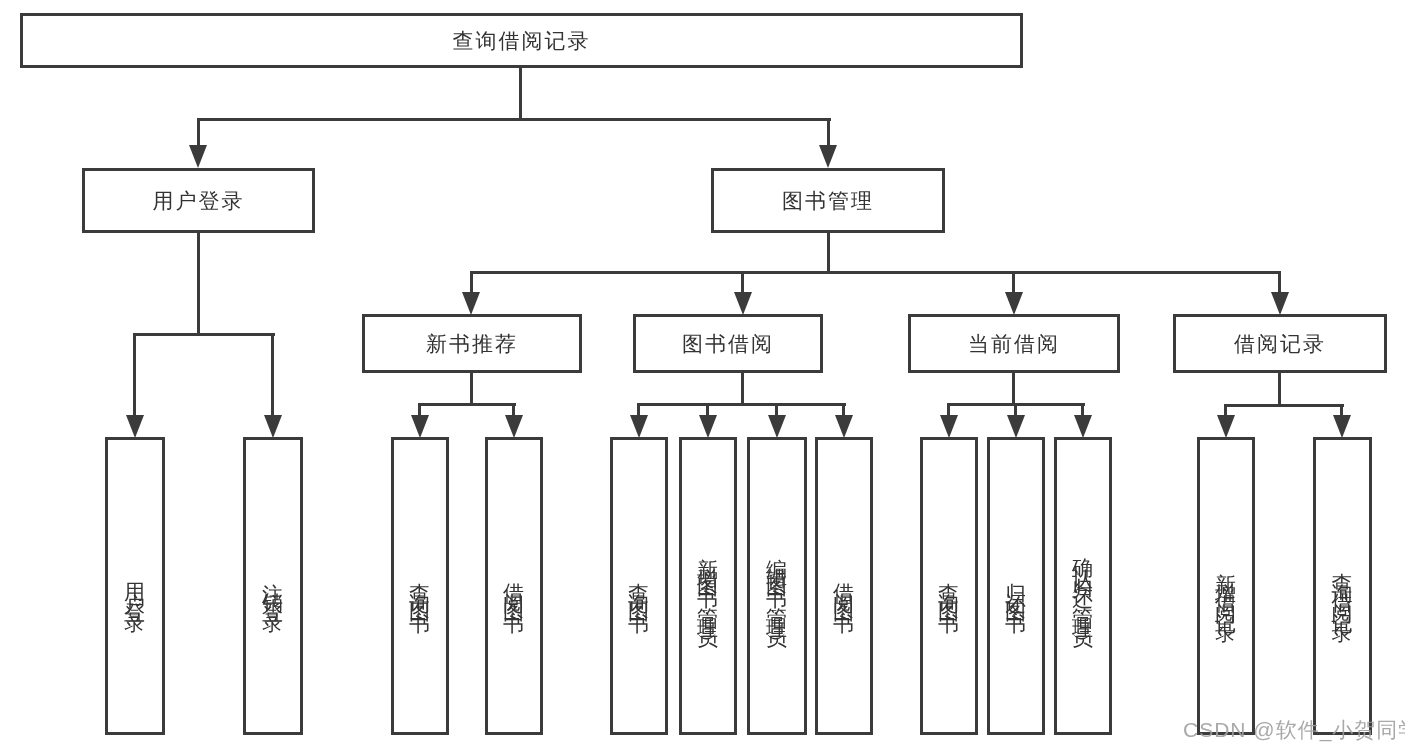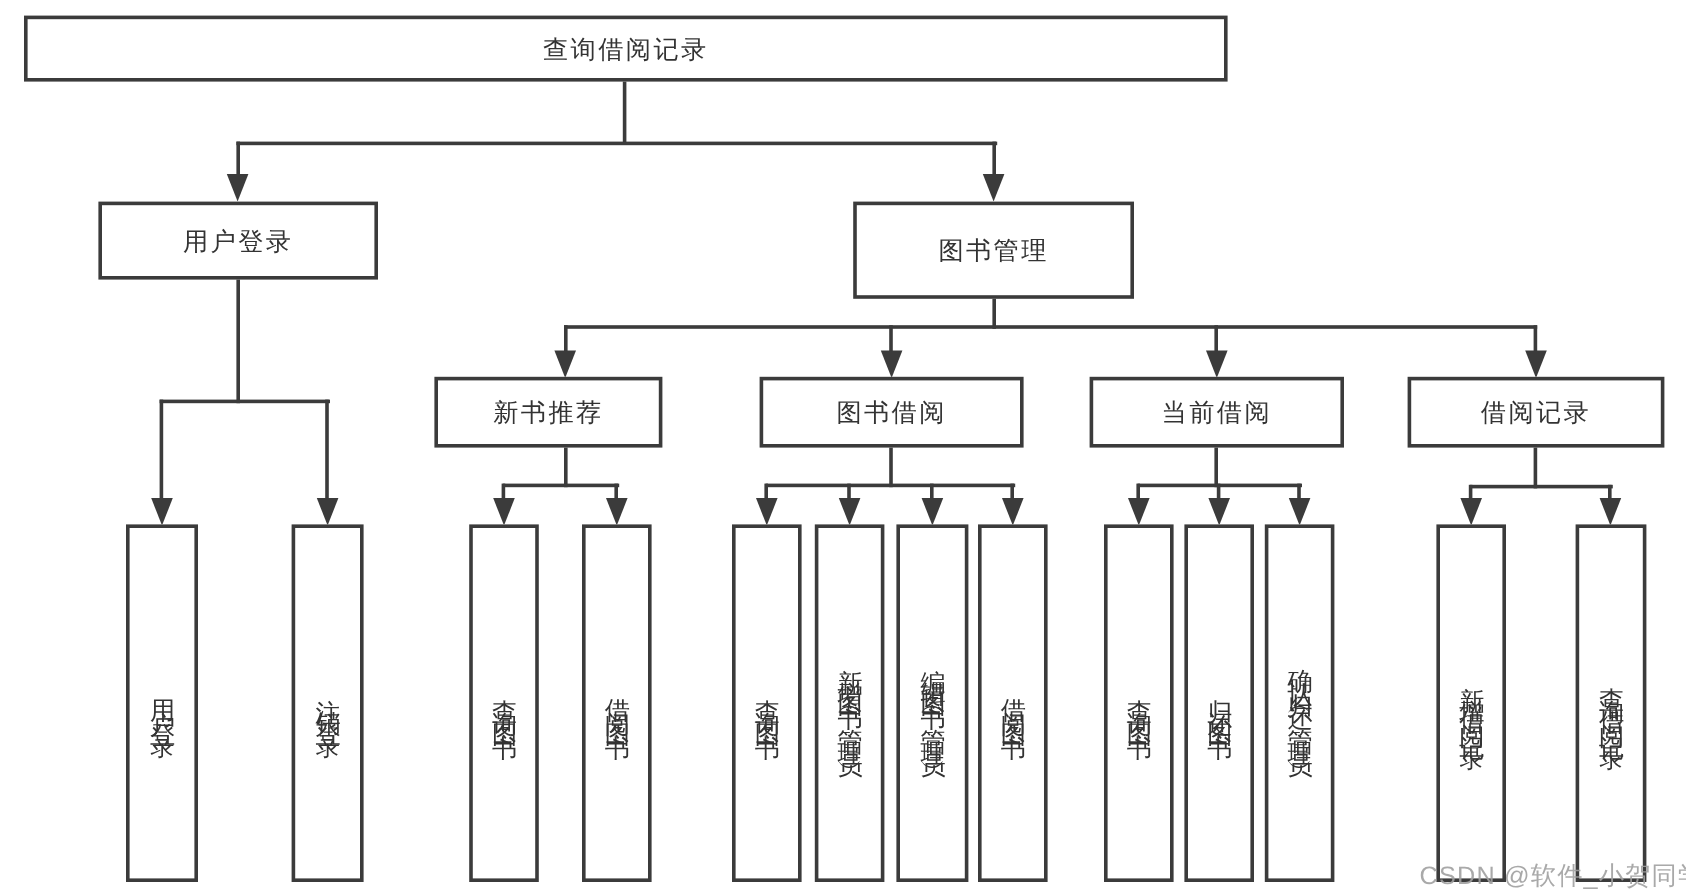--- a/index.html
+++ b/index.html
@@ -44,21 +44,21 @@
   <div class="v" style="left:519px;top:66px;height:54px"></div>
   <div class="h" style="left:197px;top:118px;width:634px"></div>
   <div class="v" style="left:197px;top:118px;height:30px"></div>
   <div class="arr" style="left:189px;top:145px"></div>
   <div class="v" style="left:827px;top:118px;height:30px"></div>
   <div class="arr" style="left:819px;top:145px"></div>
 
   <div class="box" style="left:82px;top:168px;width:233px;height:65px">
     <span>用户登录</span>
   </div>
-  <div class="box" style="left:711px;top:168px;width:234px;height:81px">
+  <div class="box" style="left:711px;top:168px;width:234px;height:65px">
     <span>图书管理</span>
   </div>
 
   <div class="v" style="left:197px;top:230px;height:106px"></div>
   <div class="h" style="left:133px;top:333px;width:142px"></div>
   <div class="v" style="left:133px;top:333px;height:84px"></div>
   <div class="arr" style="left:126px;top:415px"></div>
   <div class="v" style="left:271px;top:333px;height:84px"></div>
   <div class="arr" style="left:264px;top:415px"></div>
 
@@ -66,24 +66,24 @@
   <div class="h" style="left:470px;top:271px;width:811px"></div>
   <div class="v" style="left:470px;top:271px;height:22px"></div>
   <div class="arr" style="left:462px;top:292px"></div>
   <div class="v" style="left:741px;top:271px;height:22px"></div>
   <div class="arr" style="left:734px;top:292px"></div>
   <div class="v" style="left:1012px;top:271px;height:22px"></div>
   <div class="arr" style="left:1005px;top:292px"></div>
   <div class="v" style="left:1278px;top:271px;height:22px"></div>
   <div class="arr" style="left:1271px;top:292px"></div>
 
-  <div class="box" style="left:362px;top:314px;width:190px;height:59px">
+  <div class="box" style="left:362px;top:314px;width:220px;height:59px">
     <span>新书推荐</span>
   </div>
-  <div class="box" style="left:633px;top:314px;width:220px;height:59px">
+  <div class="box" style="left:633px;top:314px;width:190px;height:59px">
     <span>图书借阅</span>
   </div>
   <div class="box" style="left:1173px;top:314px;width:214px;height:59px">
     <span>借阅记录</span>
   </div>
   <div class="box" style="left:908px;top:314px;width:212px;height:59px">
     <span>当前借阅</span>
   </div>
 
   <div class="v" style="left:470px;top:370px;height:36px"></div>

